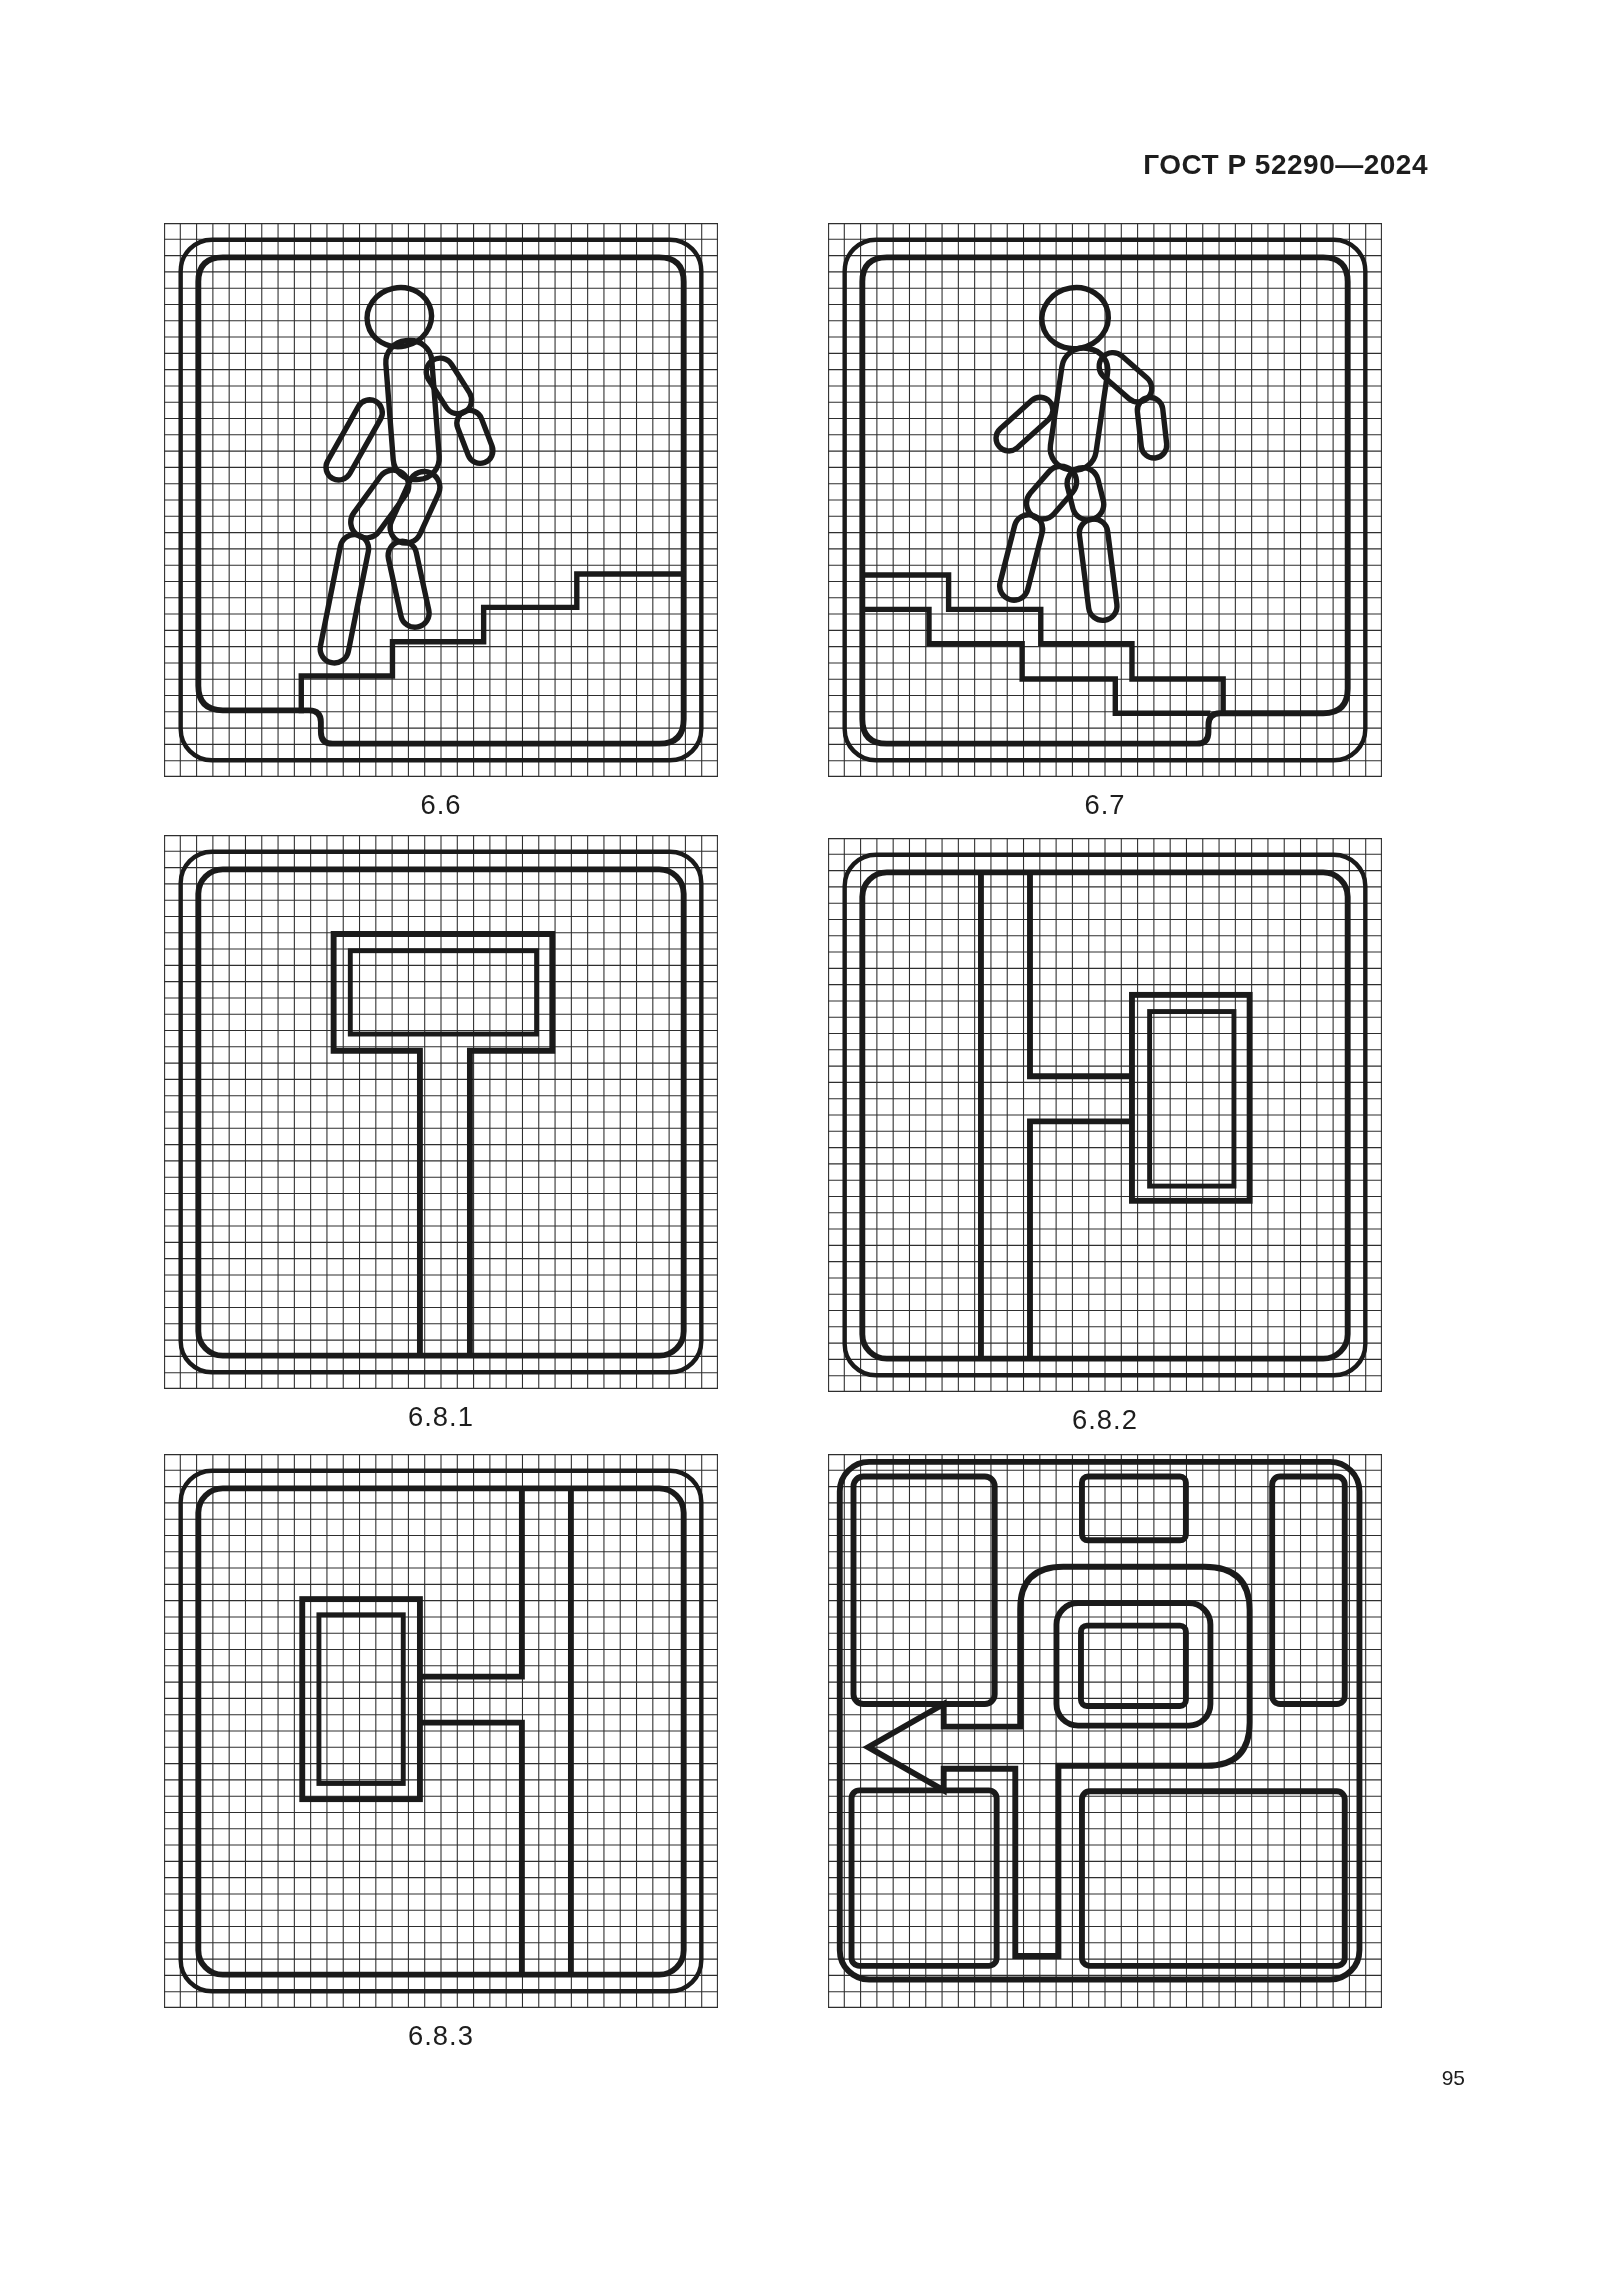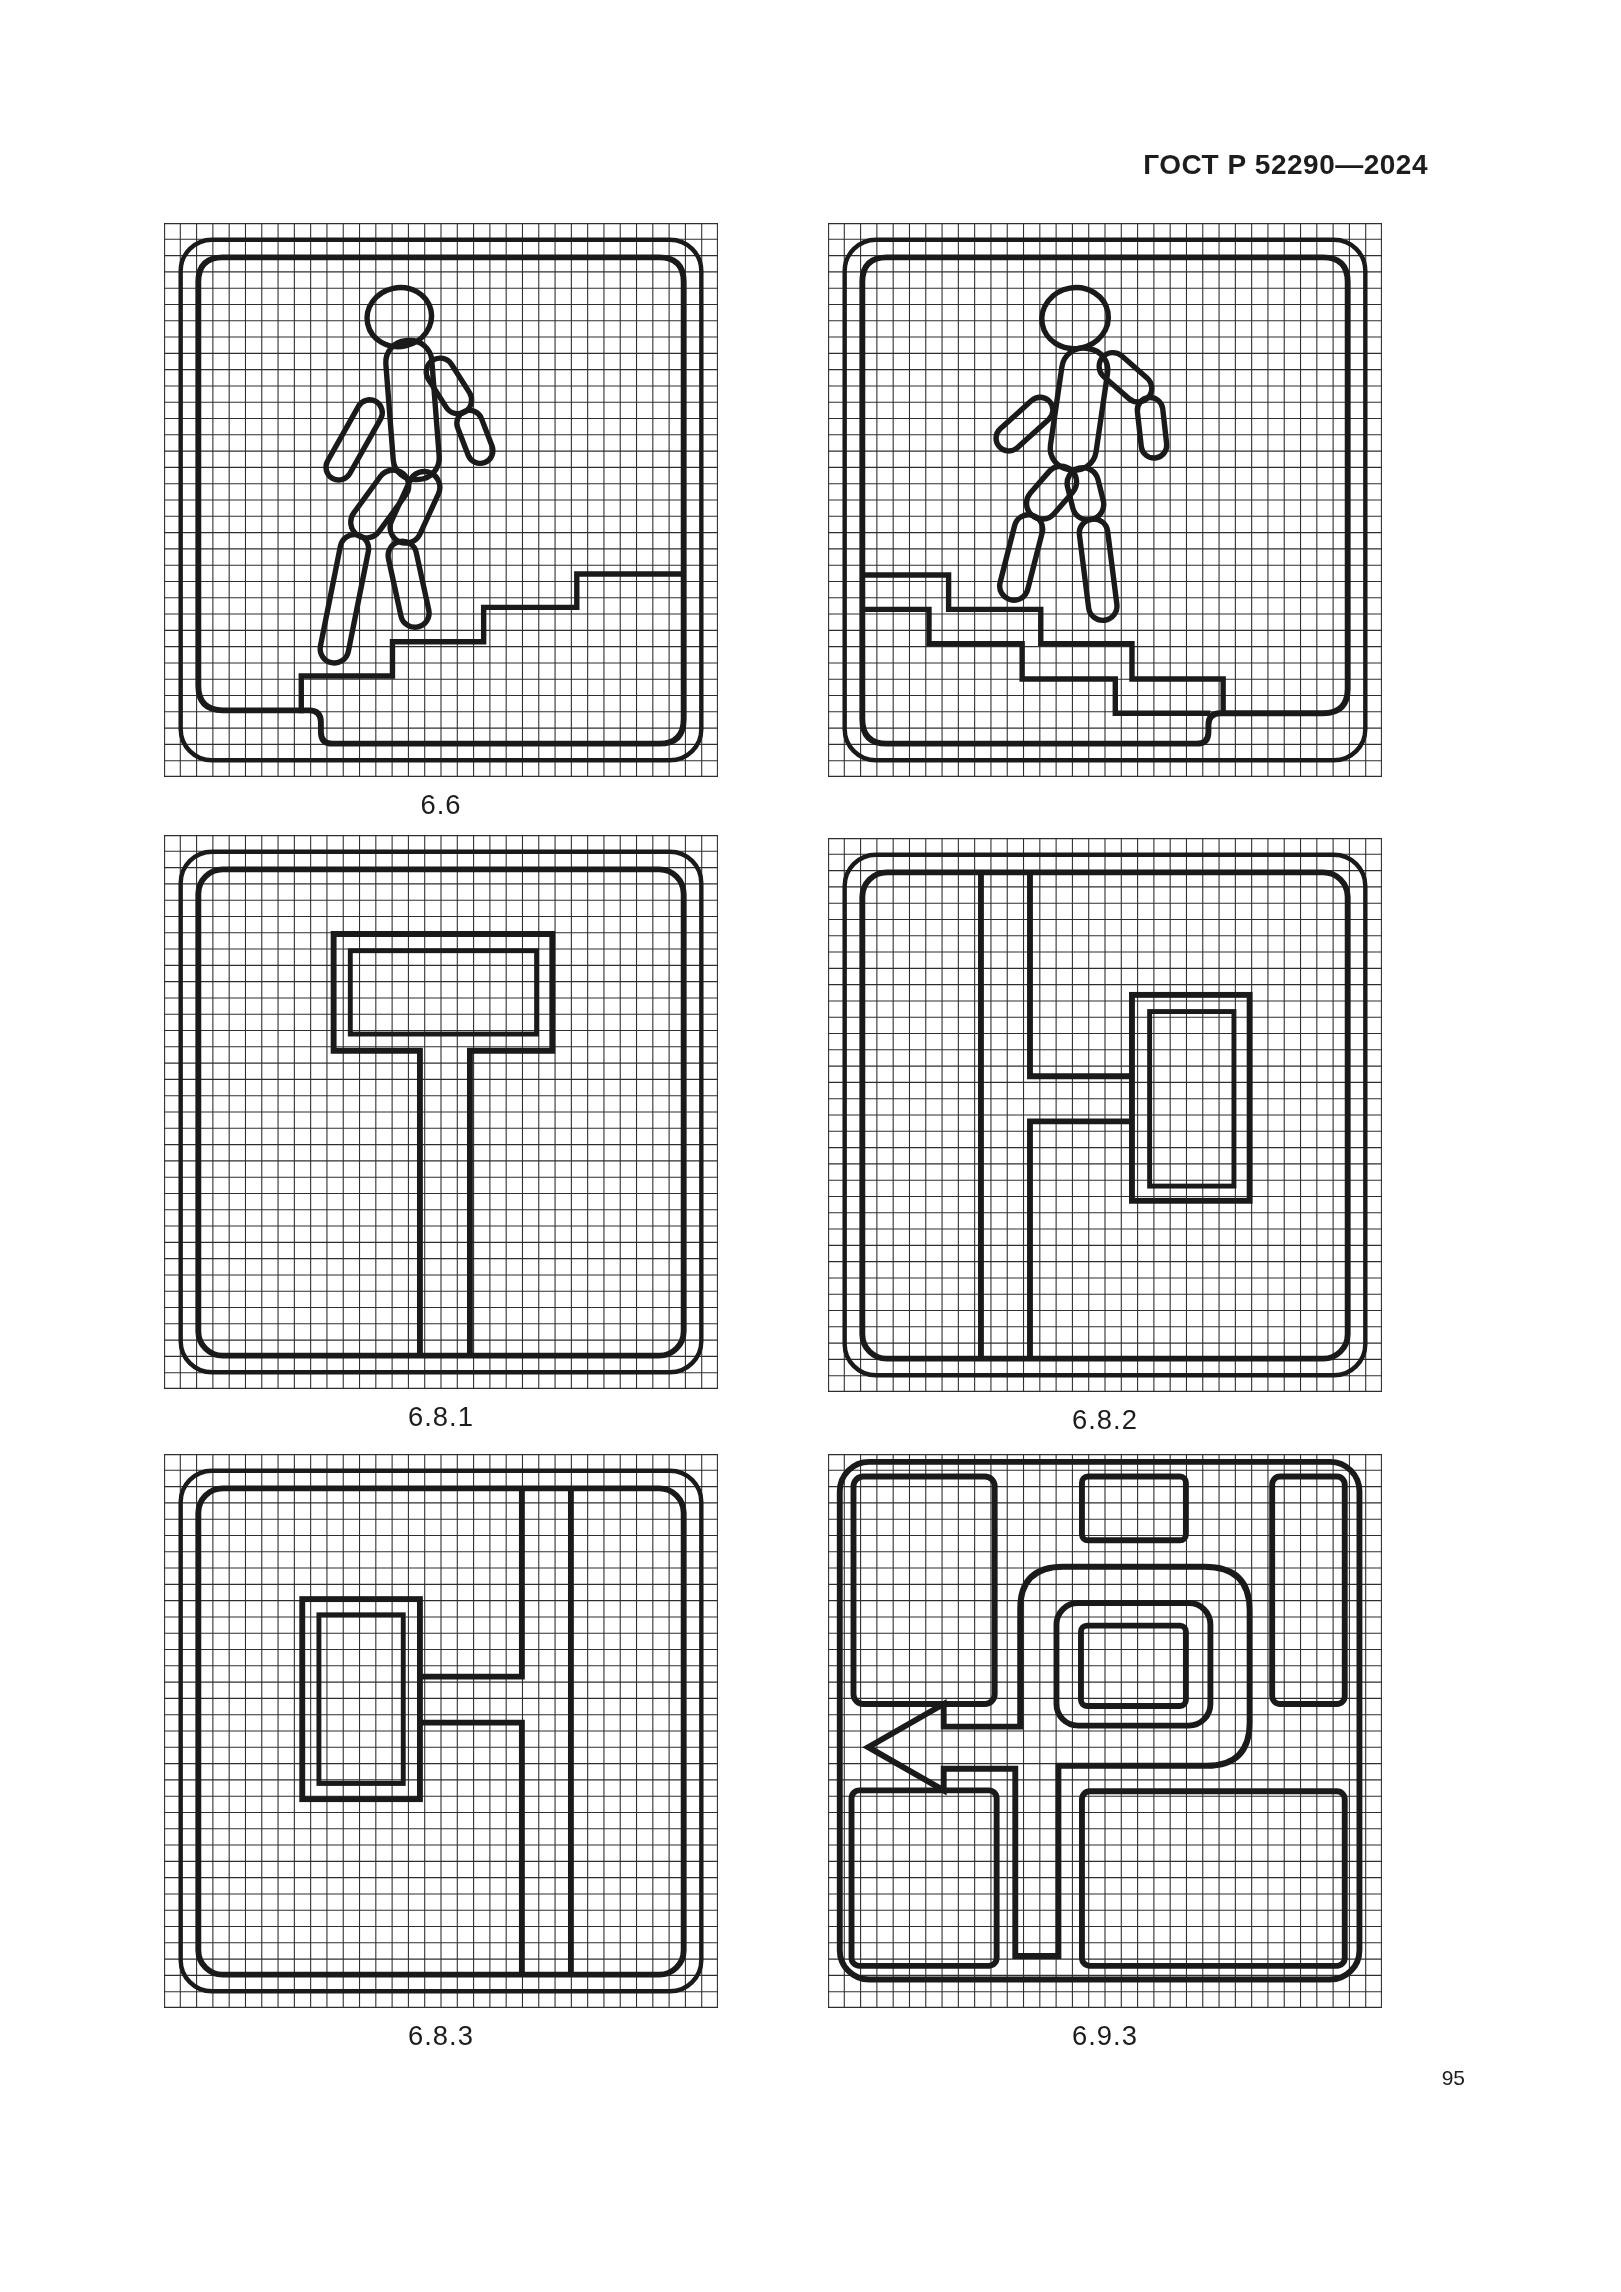--- a/index.html
+++ b/index.html
@@ -223,20 +223,21 @@
         <rect class="ink w55" x="241.5" y="128" width="47" height="125" rx="22" transform="rotate(8.3 265 128)"></rect>
         <rect class="ink w55" x="213" y="182" width="26" height="69" rx="13" transform="rotate(48 226 182)"></rect>
         <rect class="ink w55" x="266" y="137" width="28" height="62" rx="14" transform="rotate(-48.9 280 137)"></rect>
         <rect class="ink w55" x="314" y="178" width="26" height="62" rx="13" transform="rotate(-6.4 327 178)"></rect>
         <rect class="ink w55" x="232" y="252" width="32" height="61" rx="16" transform="rotate(41 248 252)"></rect>
         <rect class="ink w55" x="193.5" y="298" width="29" height="89" rx="14.5" transform="rotate(14.3 208 298)"></rect>
         <rect class="ink w55" x="240" y="250" width="32" height="54" rx="16" transform="rotate(-14 256 250)"></rect>
         <rect class="ink w55" x="254.5" y="302" width="29" height="104" rx="14.5" transform="rotate(-7.2 269 302)"></rect>
       </g>
     </svg>
+    <figcaption>6.7</figcaption>
   </figure>
 
   <figure class="fig" style="left:164px;top:835px;">
     <svg viewBox="0 0 565 565" width="554" height="554">
         <g stroke="#2e2e2e" stroke-width="1.1">
           <line x1="0.6" y1="0" x2="0.6" y2="565"></line>
           <line x1="0" y1="0.6" x2="565" y2="0.6"></line>
           <line x1="16.61764705882353" y1="0" x2="16.61764705882353" y2="565"></line>
           <line x1="0" y1="16.61764705882353" x2="565" y2="16.61764705882353"></line>
           <line x1="33.23529411764706" y1="0" x2="33.23529411764706" y2="565"></line>
@@ -577,19 +578,18 @@
         <rect class="ink w6" x="26" y="23" width="144" height="232" rx="10"></rect>
         <rect class="ink w6" x="259" y="23" width="106" height="65" rx="6"></rect>
         <rect class="ink w6" x="453" y="23" width="74" height="232" rx="8"></rect>
         <rect class="ink w6" x="24" y="343" width="148" height="179" rx="8"></rect>
         <rect class="ink w6" x="259" y="344" width="268" height="178" rx="8"></rect>
         <rect class="ink w6" x="233" y="152" width="157" height="125" rx="22"></rect>
         <rect class="ink w6" x="258" y="175" width="107" height="82" rx="6"></rect>
         <path class="ink w6" d="M 118,278 H 196 V 158 Q 196,115 240,115 H 384 Q 430,115 430,159 V 274 Q 430,318 386,318 H 235 V 512 H 191 V 321 H 118 V 343 L 41,299 L 118,255 Z"></path>
       </g>
     </svg>
-    <figcaption>6.9.3</figcaption>
   </figure>
 
   <div class="pagenum">95</div>
 
 </div>
 
 
 </body></html>

